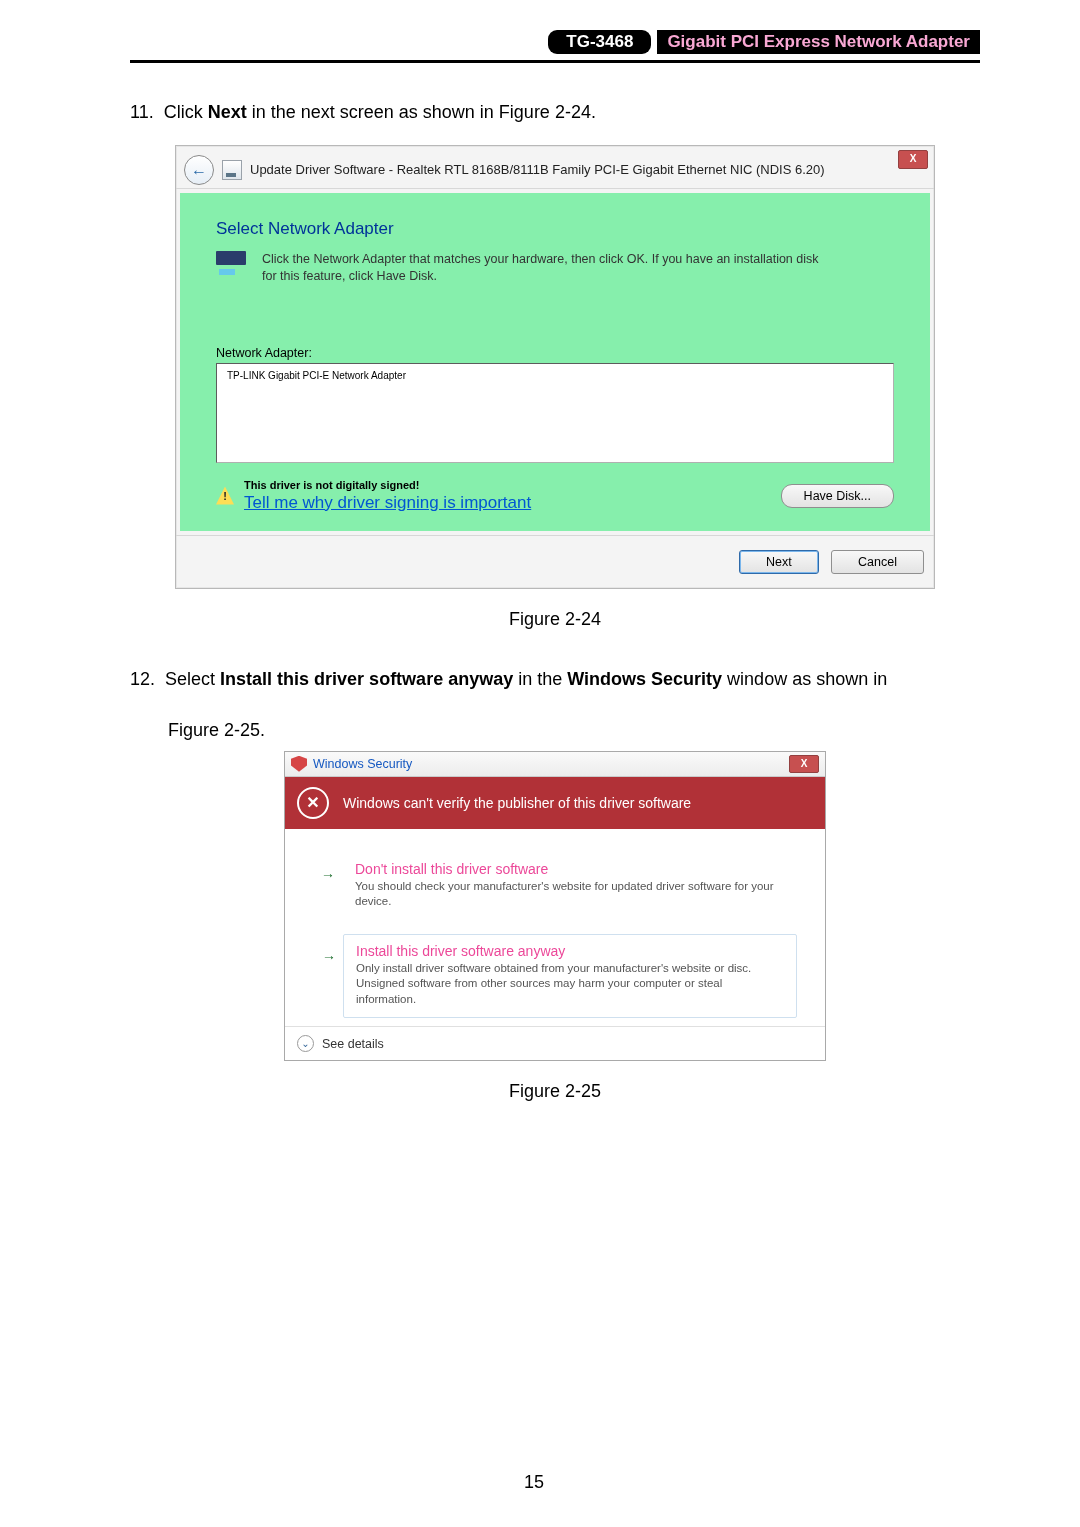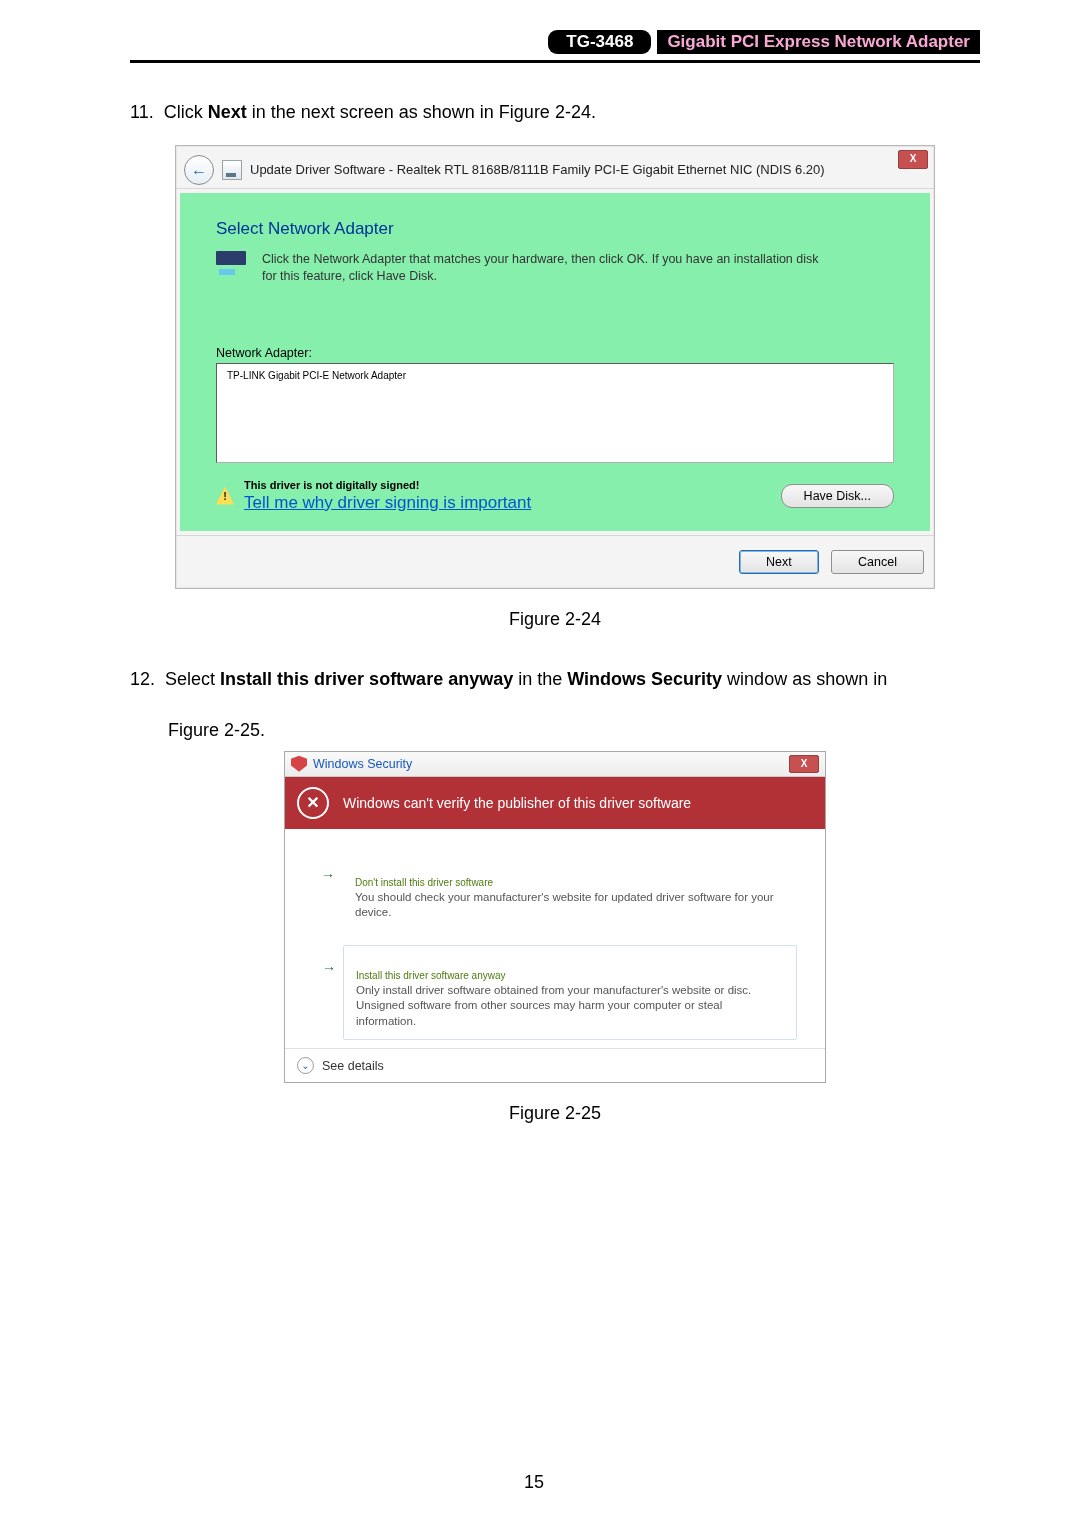--- a/index.html
+++ b/index.html
@@ -268,21 +268,21 @@
   }
   .opt.plain {
     border:none;
     padding-bottom:18px;
   }
   .opt .arrow {
     position:absolute;
     left:-22px; top:12px;
     color:#1b6d2c; font-weight:bold; font-size:14px;
   }
-  .opt-title { color:#4d7c0f; font-size:10px; margin-bottom:2px;margin-top:16px; }
+  .opt-title { color:#ec4899; font-size:14px; margin-bottom:2px; }
   .opt-desc { color:#555; font-size:11.5px; line-height:1.35; }
   .seedet {
     padding:8px 12px;
     border-top:1px solid #e0e0e0;
     font-size:12.5px;
     display:flex; align-items:center;
     color:#333;
   }
   .chev {
     width:15px;height:15px;

